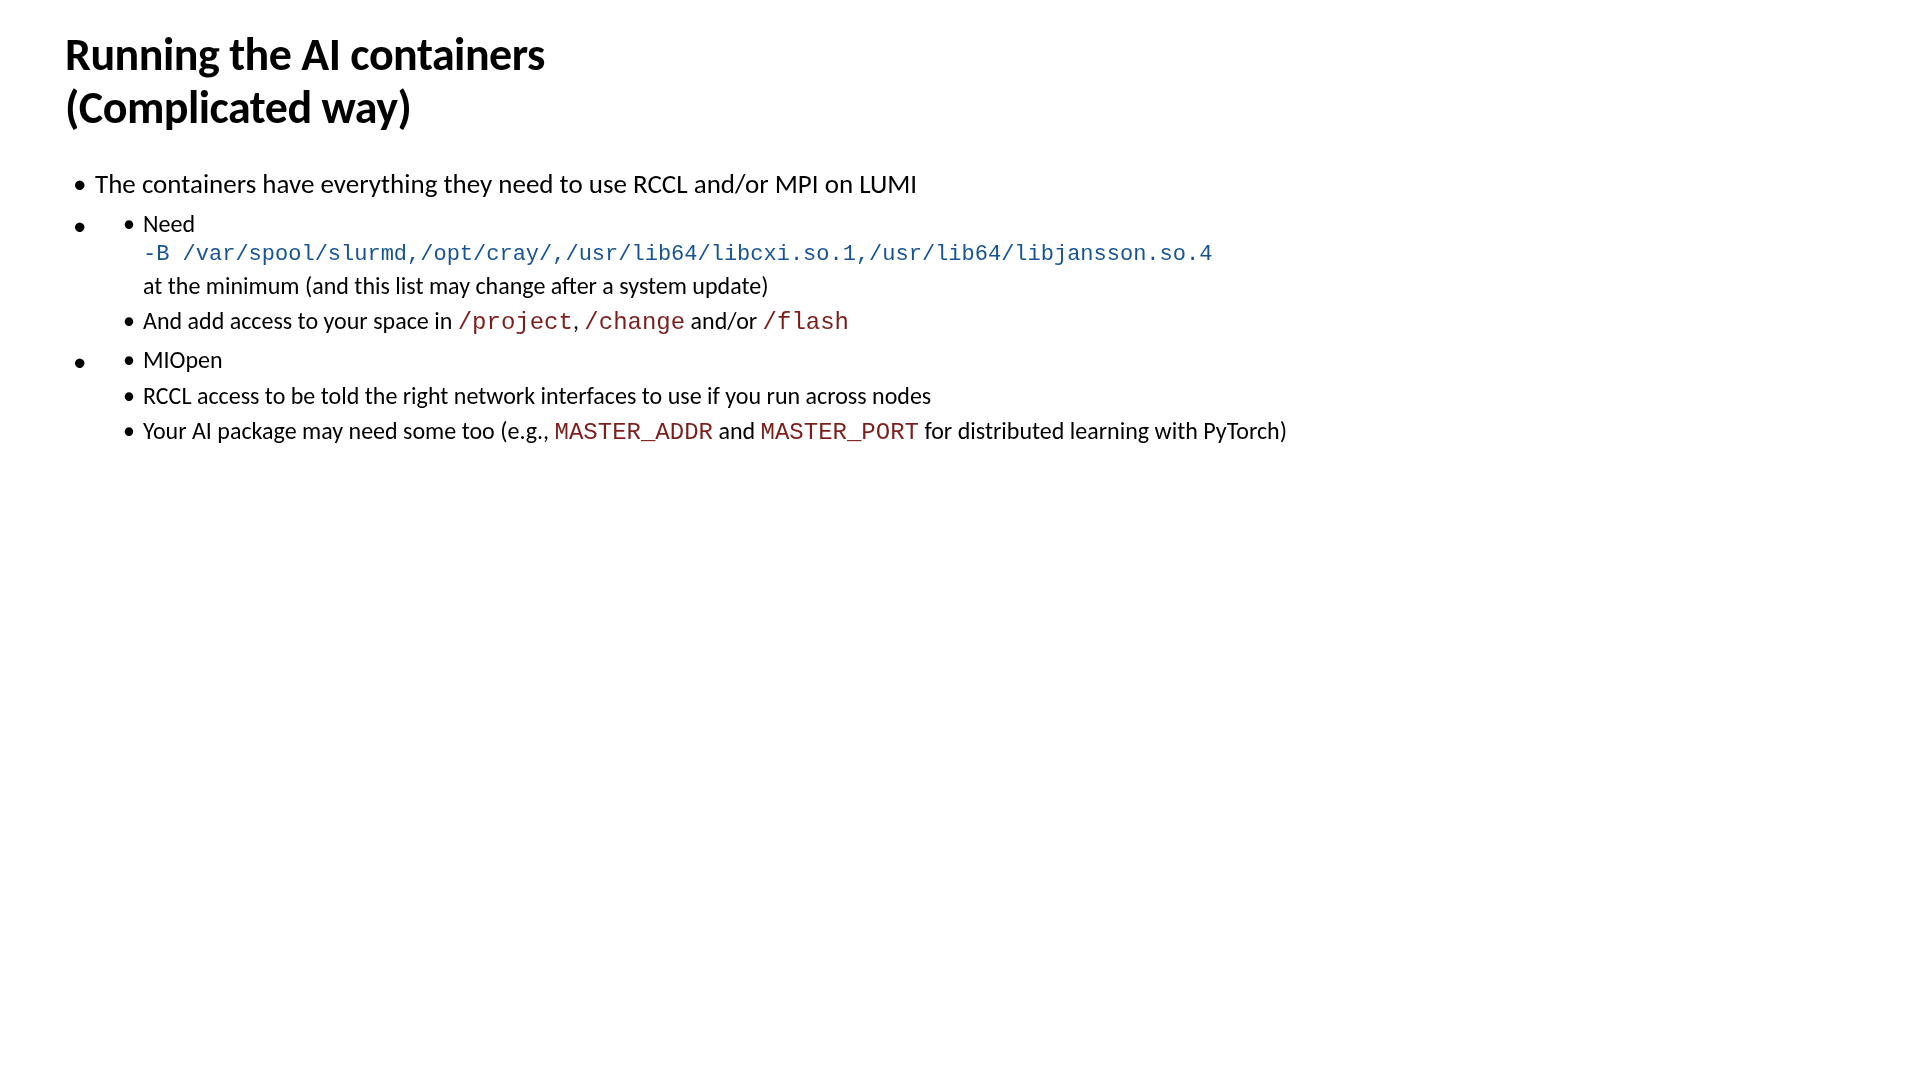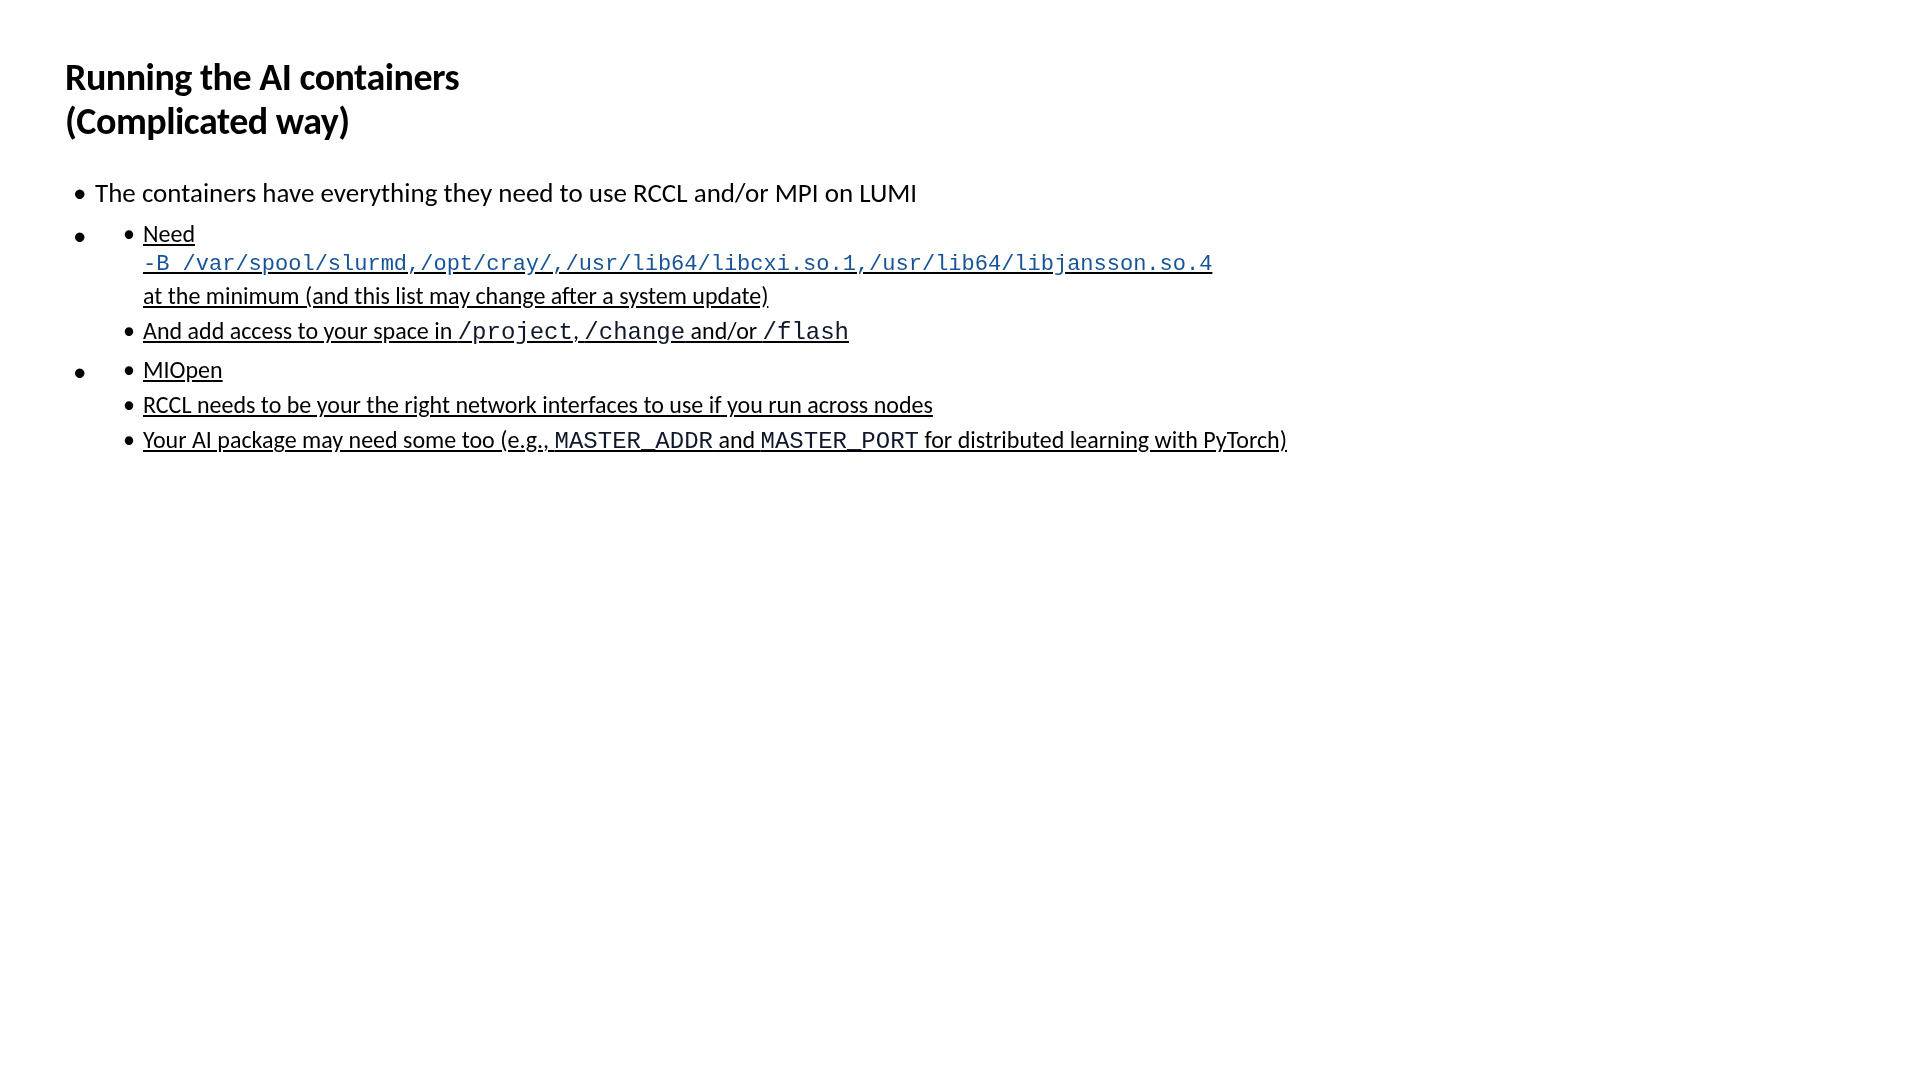--- a/index.html
+++ b/index.html
@@ -7,26 +7,25 @@
     width: 1440px;
     height: 810px;
     background: #ffffff;
     font-family: "Segoe UI", "Calibri", Arial, sans-serif;
     color: #000000;
   }
   .slide {
     padding: 28px 65px 20px 65px;
   }
   h1.title {
-    font-size: 38px;
+    font-size: 46px;
     font-weight: 700;
     line-height: 1.15;
     letter-spacing: -0.5px;
     margin-bottom: 32px;
-    margin-top: 28px;
   }
   ul.outer {
     list-style: none;
     padding-left: 0;
   }
   ul.outer > li {
     position: relative;
     padding-left: 30px;
     font-size: 27px;
     line-height: 1.35;
@@ -35,39 +34,38 @@
   ul.outer > li::before {
     content: "•";
     position: absolute;
     left: 8px;
     top: 0;
     font-size: 27px;
   }
   ul.inner {
     list-style: none;
     padding-left: 20px;
-    text-decoration: underline;
   }
   ul.inner > li {
     position: relative;
     padding-left: 28px;
     font-size: 24px;
     line-height: 1.3;
     margin-bottom: 4px;
   }
   ul.inner > li::before {
     content: "•";
     position: absolute;
     left: 8px;
     top: 0;
     font-size: 24px;
   }
   .mono {
     font-family: "Consolas", "Courier New", monospace;
-    color: #0f172a;
+    color: #7f1d1d;
     font-size: 24px;
   }
   .mono-small {
     font-family: "Consolas", "Courier New", monospace;
     color: #165497;
     font-size: 22px;
   }
   .code-line {
     display: block;
     margin-top: 2px;
@@ -101,21 +99,21 @@
         </li>
       </ul>
     </li>
 
     <li>
       <ul class="inner">
         <li>
           <span>MIOpen</span>
         </li>
         <li>
-          <span>RCCL needs to be your the right network interfaces to use if you run across nodes</span>
+          <span>RCCL access to be told the right network interfaces to use if you run across nodes</span>
         </li>
         <li>
           <span>Your AI package may need some too (e.g., </span><span class="mono">MASTER_ADDR</span><span> and </span><span class="mono">MASTER_PORT</span><span> for distributed learning with PyTorch)</span>
         </li>
       </ul>
     </li>
 
 
   </ul>
 </div>

